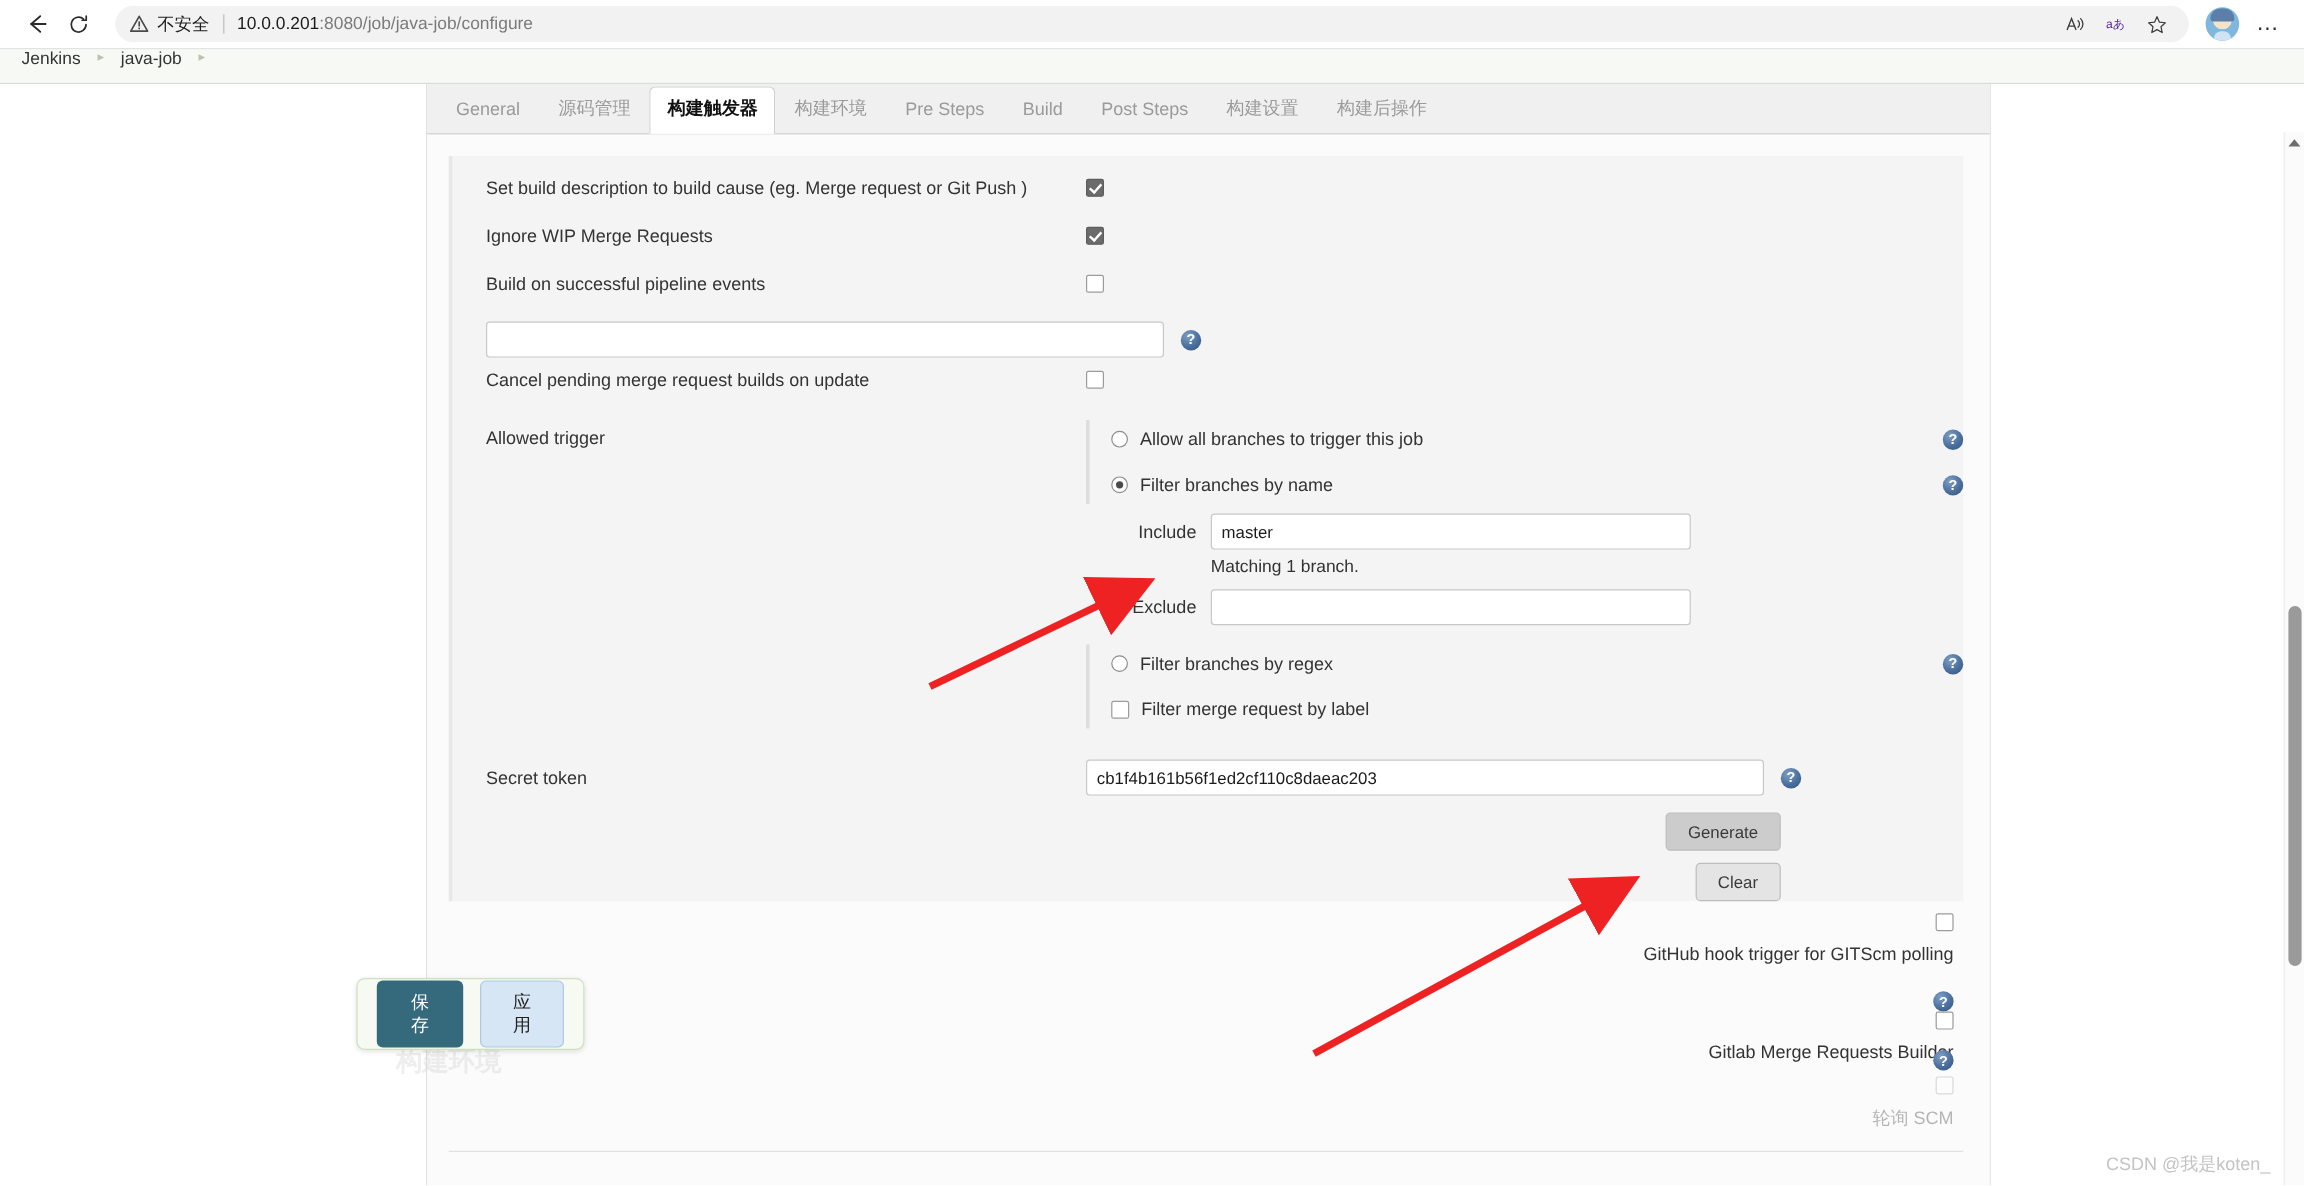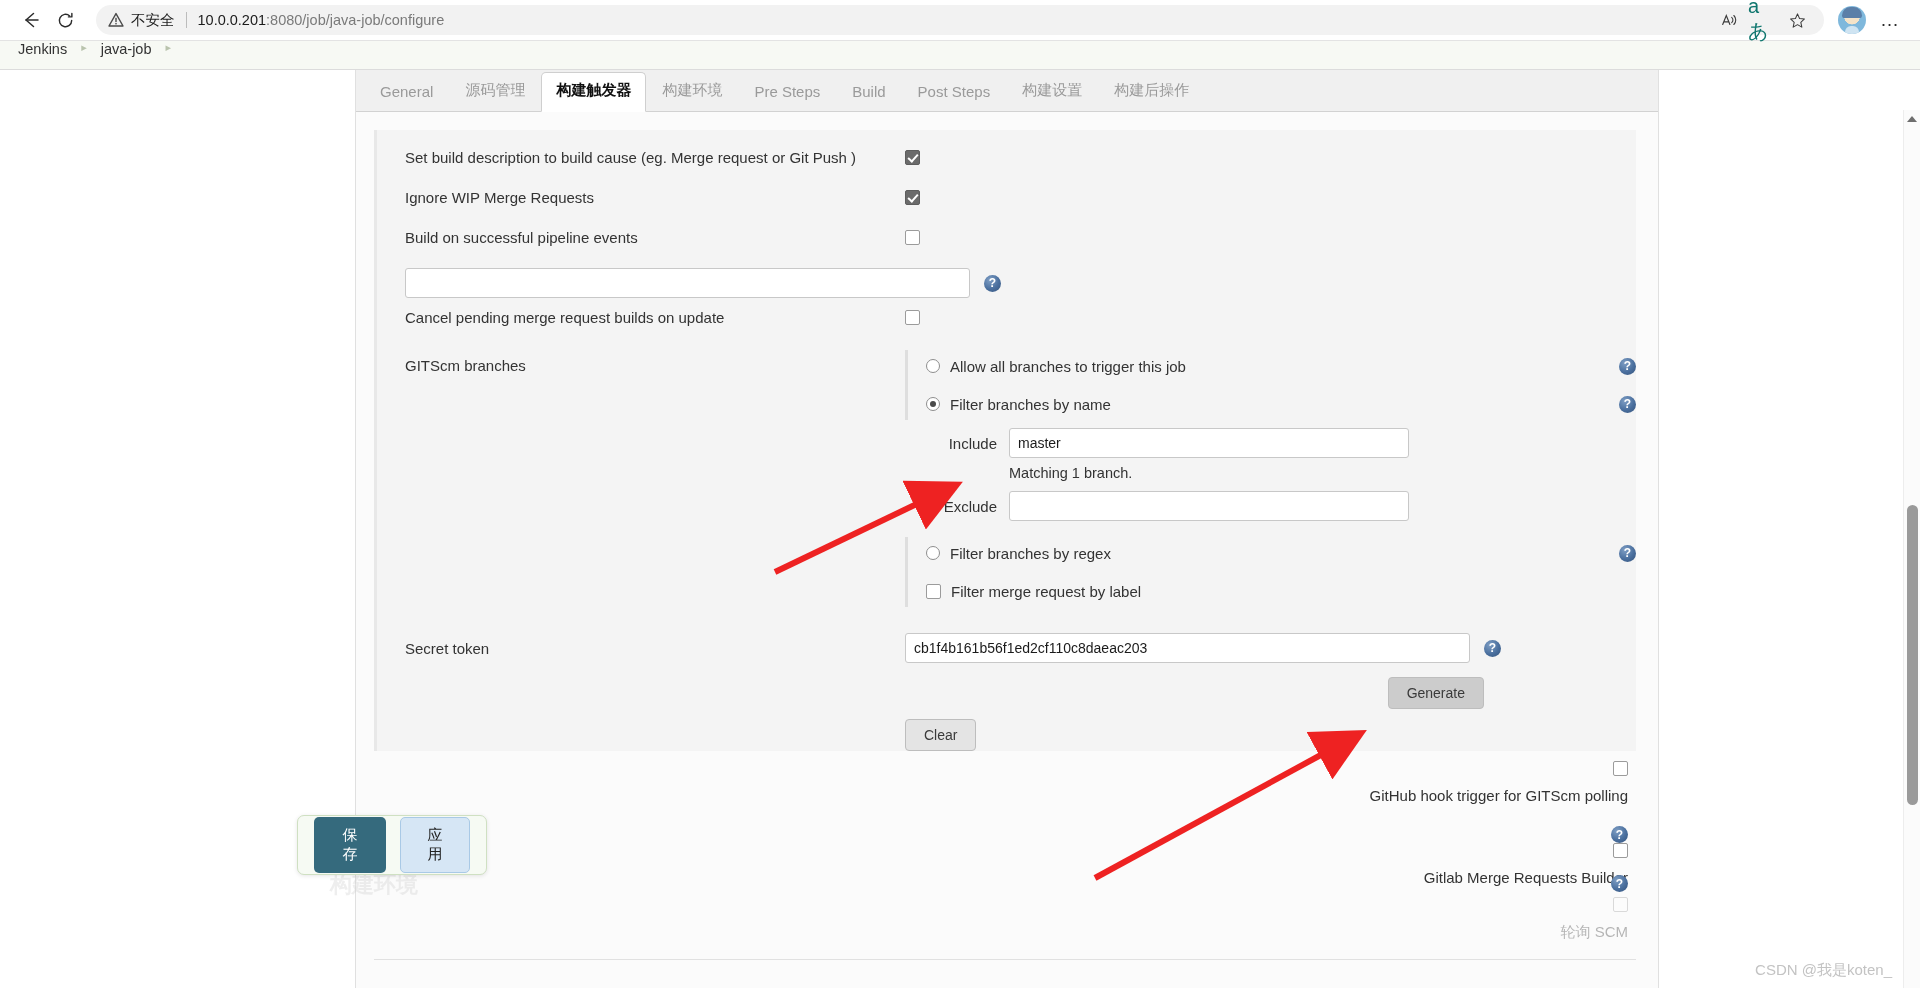--- a/index.html
+++ b/index.html
@@ -52,24 +52,24 @@
     margin: 0 11px;
     flex: 0 0 auto;
   }
   .url-wrap { font-size: 14.5px; white-space: nowrap; overflow: hidden; }
   .url-host { color: #1b1b1b; }
   .url-rest { color: #7a7a7a; }
   .omni-actions { margin-left: auto; display: flex; align-items: center; gap: 4px; padding-left: 8px;}
   .omni-icon {
     width: 30px; height: 28px;
     display: flex; align-items: center; justify-content: center;
-    color: #0f766e;
+    color: #4c1d95;
     border-radius: 4px;
     cursor: pointer;
-    font-size: 20px;
+    font-size: 10px;
   }
   .chrome-right { display: flex; align-items: center; gap: 2px; flex: 0 0 auto; }
   .avatar {
     width: 28px; height: 28px; border-radius: 50%;
     background: radial-gradient(circle at 50% 38%, #f4e3c8 0 34%, #7fb8dc 36% 100%);
     position: relative; overflow: hidden;
     margin: 0 6px;
     cursor: pointer;
   }
   .avatar::before {
@@ -531,21 +531,21 @@
         </div>
 
         <div class="row" style="min-height:48px;">
           <div class="row-label">Cancel pending merge request builds on update</div>
           <div class="row-ctrl">
             <span class="cb"></span>
           </div>
         </div>
 
         <div class="row" style="align-items:flex-start;">
-          <div class="row-label">GITScm branches</div>
+          <div class="row-label">Allowed trigger</div>
           <div class="row-ctrl" style="padding-top:0;">
 
             <div class="nested">
               <div class="opt-line">
                 <span class="radio"></span>
                 <span>Allow all branches to trigger this job</span>
                 <span class="spacer"></span>
                 <span class="help-icon">?</span>
               </div>
               <div class="opt-line" style="margin-top:6px;">
@@ -585,21 +585,21 @@
         <div class="row" style="margin-top:26px; align-items:flex-start;">
           <div class="row-label">Secret token</div>
           <div class="row-ctrl" style="padding-top:0;">
             <div style="display:flex; align-items:center; gap:14px;">
               <input class="txt-input" style="width: 565px;" value="cb1f4b161b56f1ed2cf110c8daeac203">
               <span class="help-icon">?</span>
             </div>
             <div style="width:579px; display:flex; justify-content:flex-end; margin-top:14px;">
               <button class="btn btn-generate">Generate</button>
             </div>
-            <div style="width:579px; display:flex; margin-top:10px;">
+            <div style="width:579px; display:flex; justify-content:flex-end; margin-top:10px;">
               <button class="btn btn-clear">Clear</button>
             </div>
           </div>
         </div>
 
       </div>
 
       <div class="bottom-cbs">
         <div class="bcb-row">
           <span class="cb"></span>

